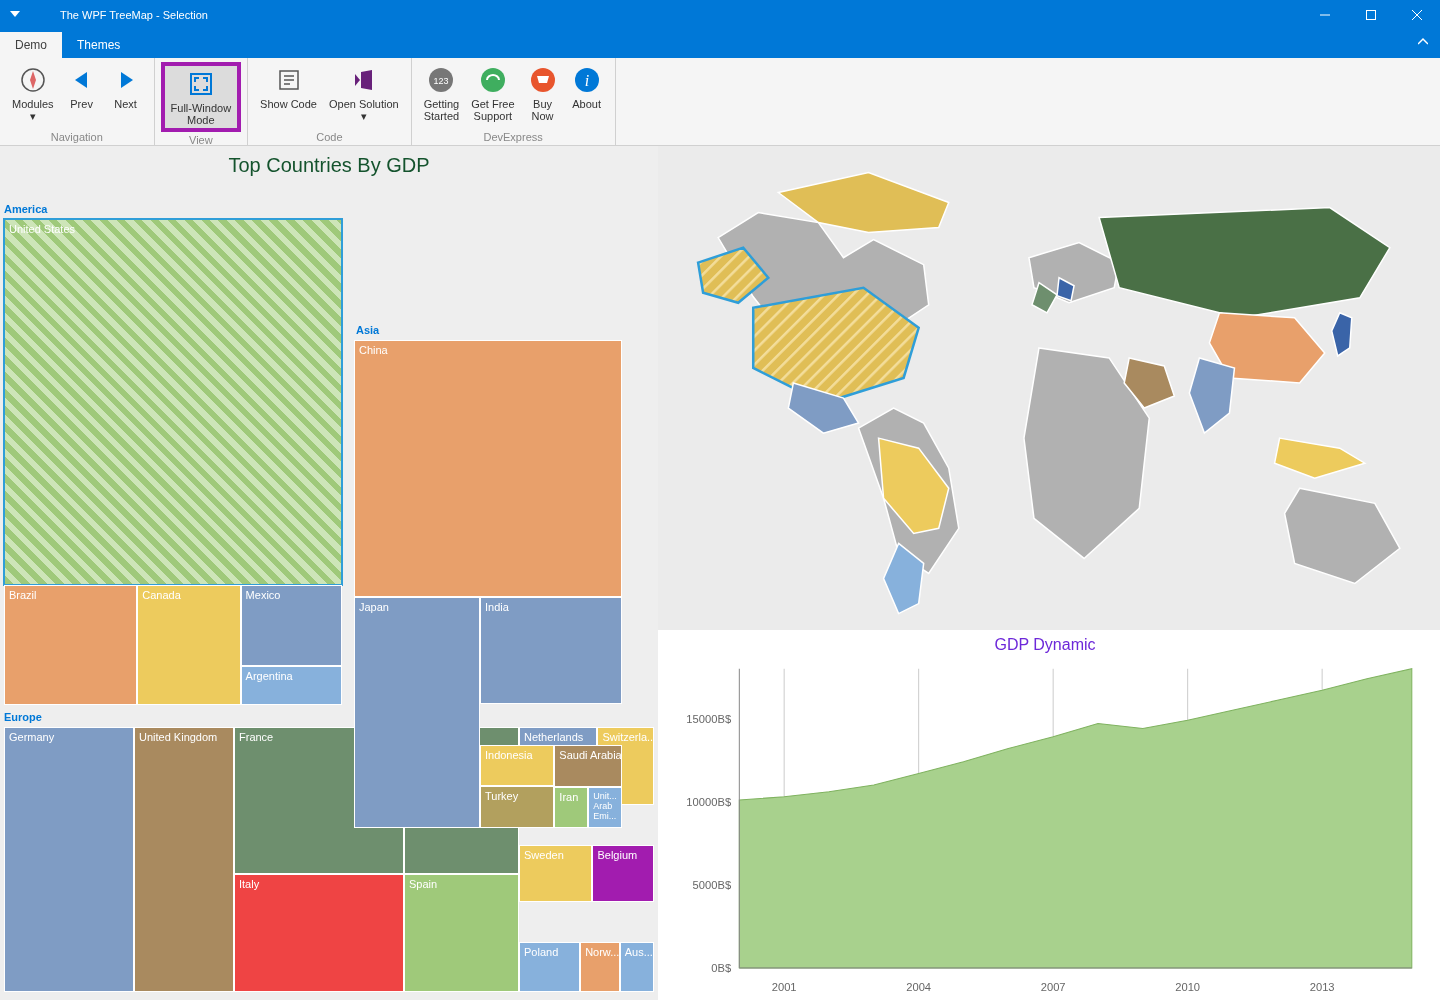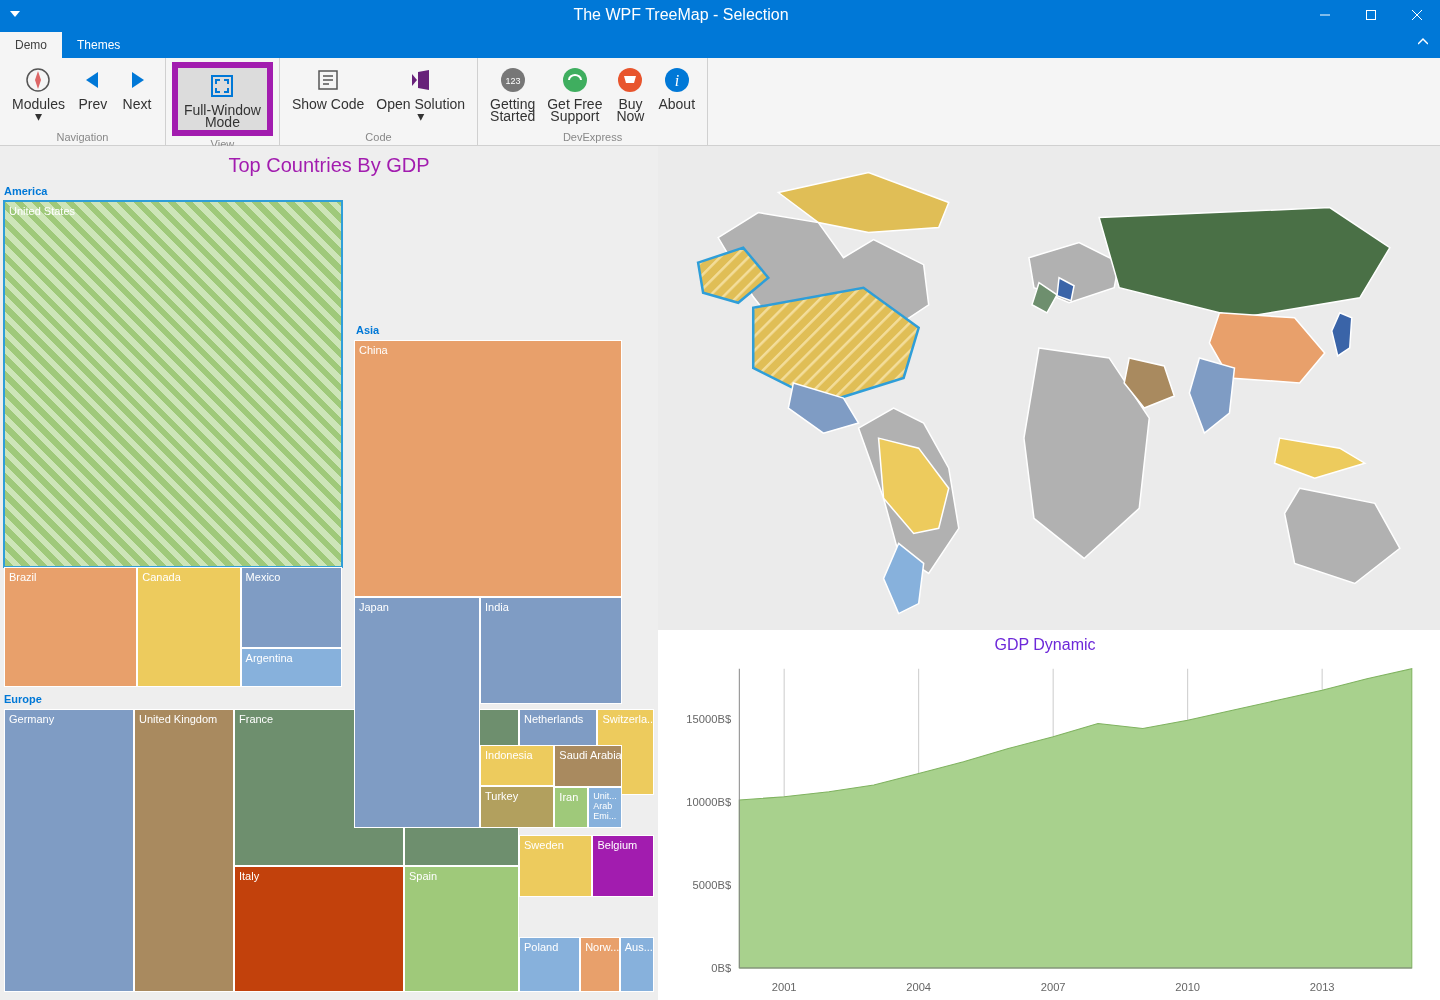--- a/index.html
+++ b/index.html
@@ -2,47 +2,47 @@
 <html><head>
 <meta charset="utf-8">
 <style>
   * { box-sizing: border-box; margin: 0; padding: 0; }
   body { font-family: "Segoe UI", Tahoma, sans-serif; font-size: 12px; background: #fff; width: 1440px; height: 1000px; overflow: hidden; }
   
   
   .titlebar { background: #0078d7; height: 30px; display: flex; align-items: center; color: #fff; position: relative; }
   .titlebar .qat { width: 60px; padding-left: 10px; }
   .qat svg { width: 10px; height: 10px; fill: #fff; }
-  .titlebar .title { flex: 1; text-align: center; font-size: 16px; }
+  .titlebar .title { flex: 1; font-size: 11px; }
   .win-controls { display: flex; }
   .win-controls div { width: 46px; height: 30px; display: flex; align-items: center; justify-content: center; }
   .win-controls svg { width: 10px; height: 10px; stroke: #fff; stroke-width: 1; fill: none; }
   
   
   .tabs-row { background: #0078d7; height: 28px; display: flex; align-items: flex-end; position: relative; }
   .tab { padding: 6px 15px; color: #fff; font-size: 12px; cursor: pointer; }
   .tab.active { background: #f5f5f5; color: #404040; }
   .collapse-caret { position: absolute; right: 12px; top: 6px; color: #fff; }
   
   
   .ribbon { background: #f5f5f5; border-bottom: 1px solid #d0d0d0; height: 88px; display: flex; }
   .rgroup { border-right: 1px solid #d0d0d0; padding: 4px 6px 2px 6px; display: flex; flex-direction: column; align-items: center; }
   .rgroup .btns { display: flex; flex: 1; }
   .rbtn { display: flex; flex-direction: column; align-items: center; justify-content: flex-start; padding: 2px 6px; min-width: 44px; cursor: pointer; color: #333; }
-  .rbtn.active { background: #dcdcdc; border: 6px solid #a21caf; }
+  .rbtn.active { background: #dcdcdc; border: 4px solid #a21caf; }
   .rbtn .ico { width: 32px; height: 32px; display: flex; align-items: center; justify-content: center; }
-  .rbtn .lbl { font-size: 14px; text-align: center; line-height: 12px; margin-top: 2px; }
+  .rbtn .lbl { font-size: 11px; text-align: center; line-height: 12px; margin-top: 2px; }
   .rgroup .gname { font-size: 11px; color: #888; text-align: center; margin-top: 2px; }
   
   .content { display: flex; height: calc(100% - 146px); }
   .left-pane { width: 658px; background: #eee; padding: 4px 0 4px 0; display: flex; flex-direction: column; }
-  .left-pane .chart-title { text-align: center; font-size: 20px; color: #a21caf; margin: 4px 0 6px 0; font-weight: 400; }
+  .left-pane .chart-title { text-align: center; font-size: 20px; color: #14532d; margin: 4px 0 6px 0; font-weight: 400; }
   
   .tm-group-label { font-size: 11px; font-weight: 700; color: #0078d7; padding: 2px 6px 4px 4px; }
-  .tm-container { flex: 1; display: flex; flex-direction: column; }
+  .tm-container { flex: 1; display: flex; flex-direction: column; margin-top: 18px; }
   .cell { position: relative; border: 1px solid #fff; overflow: hidden; }
   .cell .cl { position: absolute; top: 3px; left: 4px; font-size: 11px; color: #fff; white-space: nowrap; }
   
   
   .right-pane { flex: 1; display: flex; flex-direction: column; }
   .map-area { flex: 1; background: #ebebeb; position: relative; overflow: hidden; }
   .gdp-area { height: 370px; background: #fff; padding: 6px 18px 0 10px; display: flex; flex-direction: column; }
   .gdp-title { text-align: center; font-size: 16px; color: #6d28d9; margin-bottom: 4px; }
   .plot-wrap { flex: 1; position: relative; }
   .plot-wrap svg { width: 100%; height: 100%; }
@@ -259,21 +259,21 @@
         <div class="cell" style="width:130px; background:#7f9cc4">
             <span class="cl">Germany</span>
           </div>
         <div class="cell" style="width:100px; background:#a98a5f">
             <span class="cl">United Kingdom</span>
           </div>
         <div style="width:170px; display:flex; flex-direction:column;">
           <div class="cell" style="flex:1.25; background:#6e8f6e">
               <span class="cl">France</span>
             </div>
-          <div class="cell" style="flex:1; background:#c2410c">
+          <div class="cell" style="flex:1; background:#ef4444">
               <span class="cl">Italy</span>
             </div>
         </div>
         <div style="width:115px; display:flex; flex-direction:column;">
           <div class="cell" style="flex:1.25; background:#6e8f6e">
               <span class="cl">Russia</span>
             </div>
           <div class="cell" style="flex:1; background:#9fc97a">
               <span class="cl">Spain</span>
             </div>

